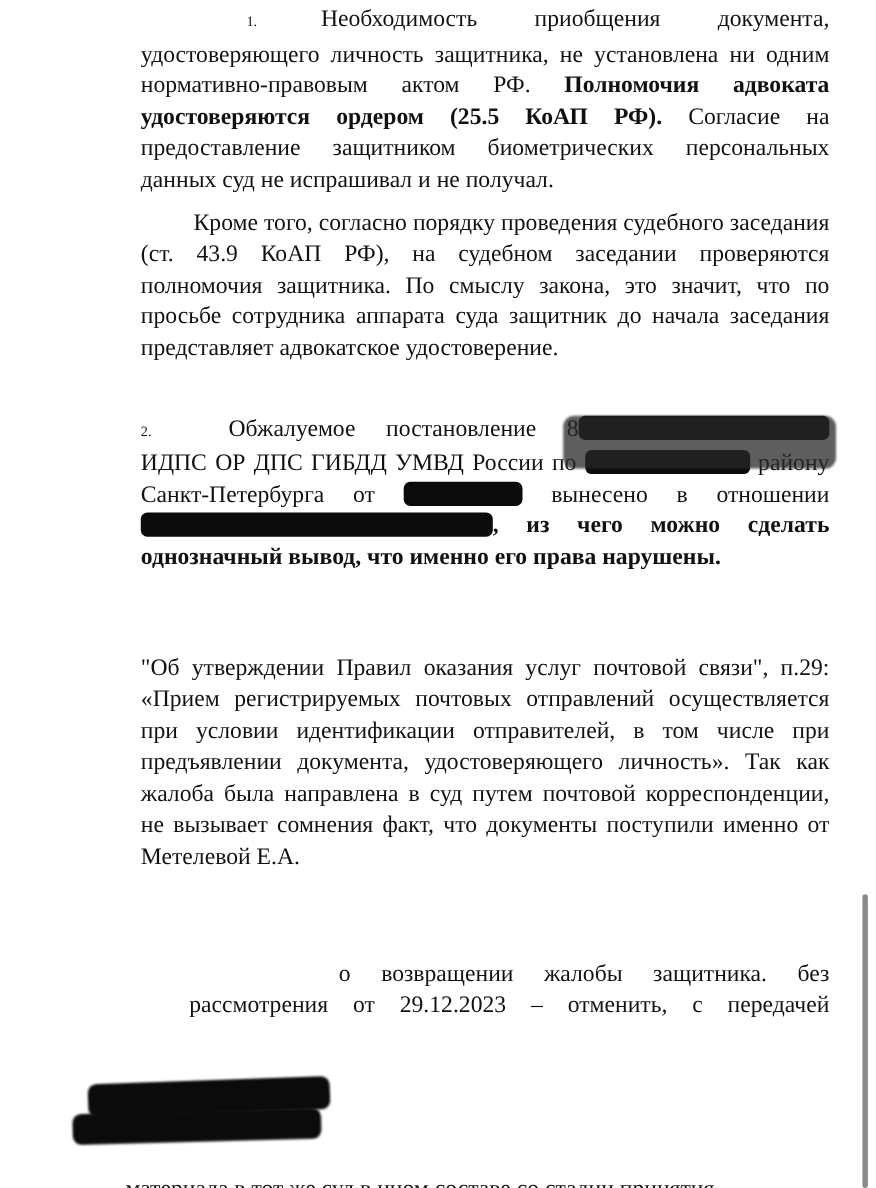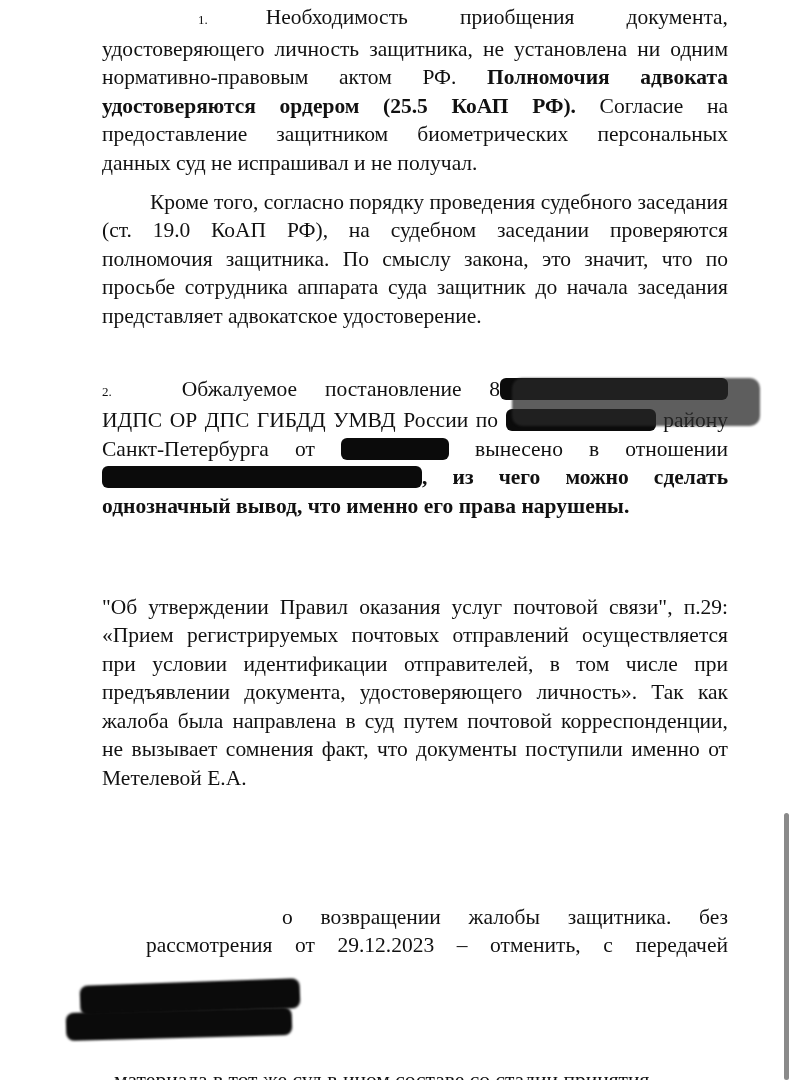--- a/index.html
+++ b/index.html
@@ -10,21 +10,21 @@
   body {
     width: 796px;
     height: 1080px;
     overflow: hidden;
     position: relative;
     font-family: "Liberation Serif", "DejaVu Serif", serif;
     color: #111111;
   }
   .page {
     position: absolute;
-    left: 102px;
+    left: 128px;
     top: 3px;
     width: 626px;
   }
   .para {
     font-size: 21.5px;
     line-height: 28.6px;
     text-align: justify;
     margin: 0;
   }
   .para .num {
@@ -82,21 +82,21 @@
 
 <div class="page">
 
   <p class="para" style="text-indent:48px;">
     <span class="num">1.</span><span style="display:inline-block;width:58px;"></span><span>Необходимость приобщения документа, удостоверяющего личность защитника, не установлена ни одним нормативно-правовым актом РФ.</span>
     <span class="b">Полномочия адвоката удостоверяются ордером (25.5 КоАП РФ).</span>
     <span>Согласие на предоставление защитником биометрических персональных данных суд не испрашивал и не получал.</span>
   </p>
   <div class="gap-s"></div>
   <p class="para" style="text-indent:48px;">
-    <span>Кроме того, согласно порядку проведения судебного заседания (ст. 19.0 КоАП РФ), на судебном заседании проверяются полномочия защитника. По смыслу закона, это значит, что по просьбе сотрудника аппарата суда защитник до начала заседания представляет адвокатское удостоверение.</span>
+    <span>Кроме того, согласно порядку проведения судебного заседания (ст. 43.9 КоАП РФ), на судебном заседании проверяются полномочия защитника. По смыслу закона, это значит, что по просьбе сотрудника аппарата суда защитник до начала заседания представляет адвокатское удостоверение.</span>
   </p>
 
   <div class="gap-m"></div>
 
   <p class="para">
     <span class="num">2.</span><span style="display:inline-block;width:70px;"></span><span>Обжалуемое постановление 8</span><span class="redact" style="width:228px;"></span>
     <span>ИДПС ОР ДПС ГИБДД УМВД России по</span>
     <span class="redact" style="width:150px;"></span>
     <span>району Санкт-Петербурга от</span>
     <span class="redact" style="width:108px;"></span>
@@ -105,21 +105,21 @@
   </p>
 
   <div class="gap-l"></div>
 
   <p class="para">
     <span>"Об утверждении Правил оказания услуг почтовой связи", п.29:    «Прием регистрируемых почтовых отправлений осуществляется при условии идентификации отправителей, в том числе при предъявлении документа, удостоверяющего личность». Так как жалоба была направлена в суд путем почтовой корреспонденции, не вызывает сомнения факт, что документы поступили именно от Метелевой Е.А.</span>
   </p>
 
   <div class="gap-l" style="height:78px;"></div>
 
-  <p class="para" style="padding-left:180px; text-align-last: justify; margin-top: 32px;">
+  <p class="para" style="padding-left:180px; text-align-last: justify;">
     <span>о возвращении жалобы защитника. без</span>
   </p>
   <p class="para" style="text-align-last: justify; margin-left: 44px;">
     <span>рассмотрения от 29.12.2023 – отменить, с передачей</span>
   </p>
 </div>
 
 <div class="redact-abs" style="left:80px; top:982px; width:220px; height:30px; transform:rotate(-2deg);"></div>
 <div class="redact-abs" style="left:66px; top:1010px; width:226px; height:28px; transform:rotate(-1.5deg);"></div>
 <div class="redact-grey" style="left:512px; top:378px; width:248px; height:48px;"></div>

